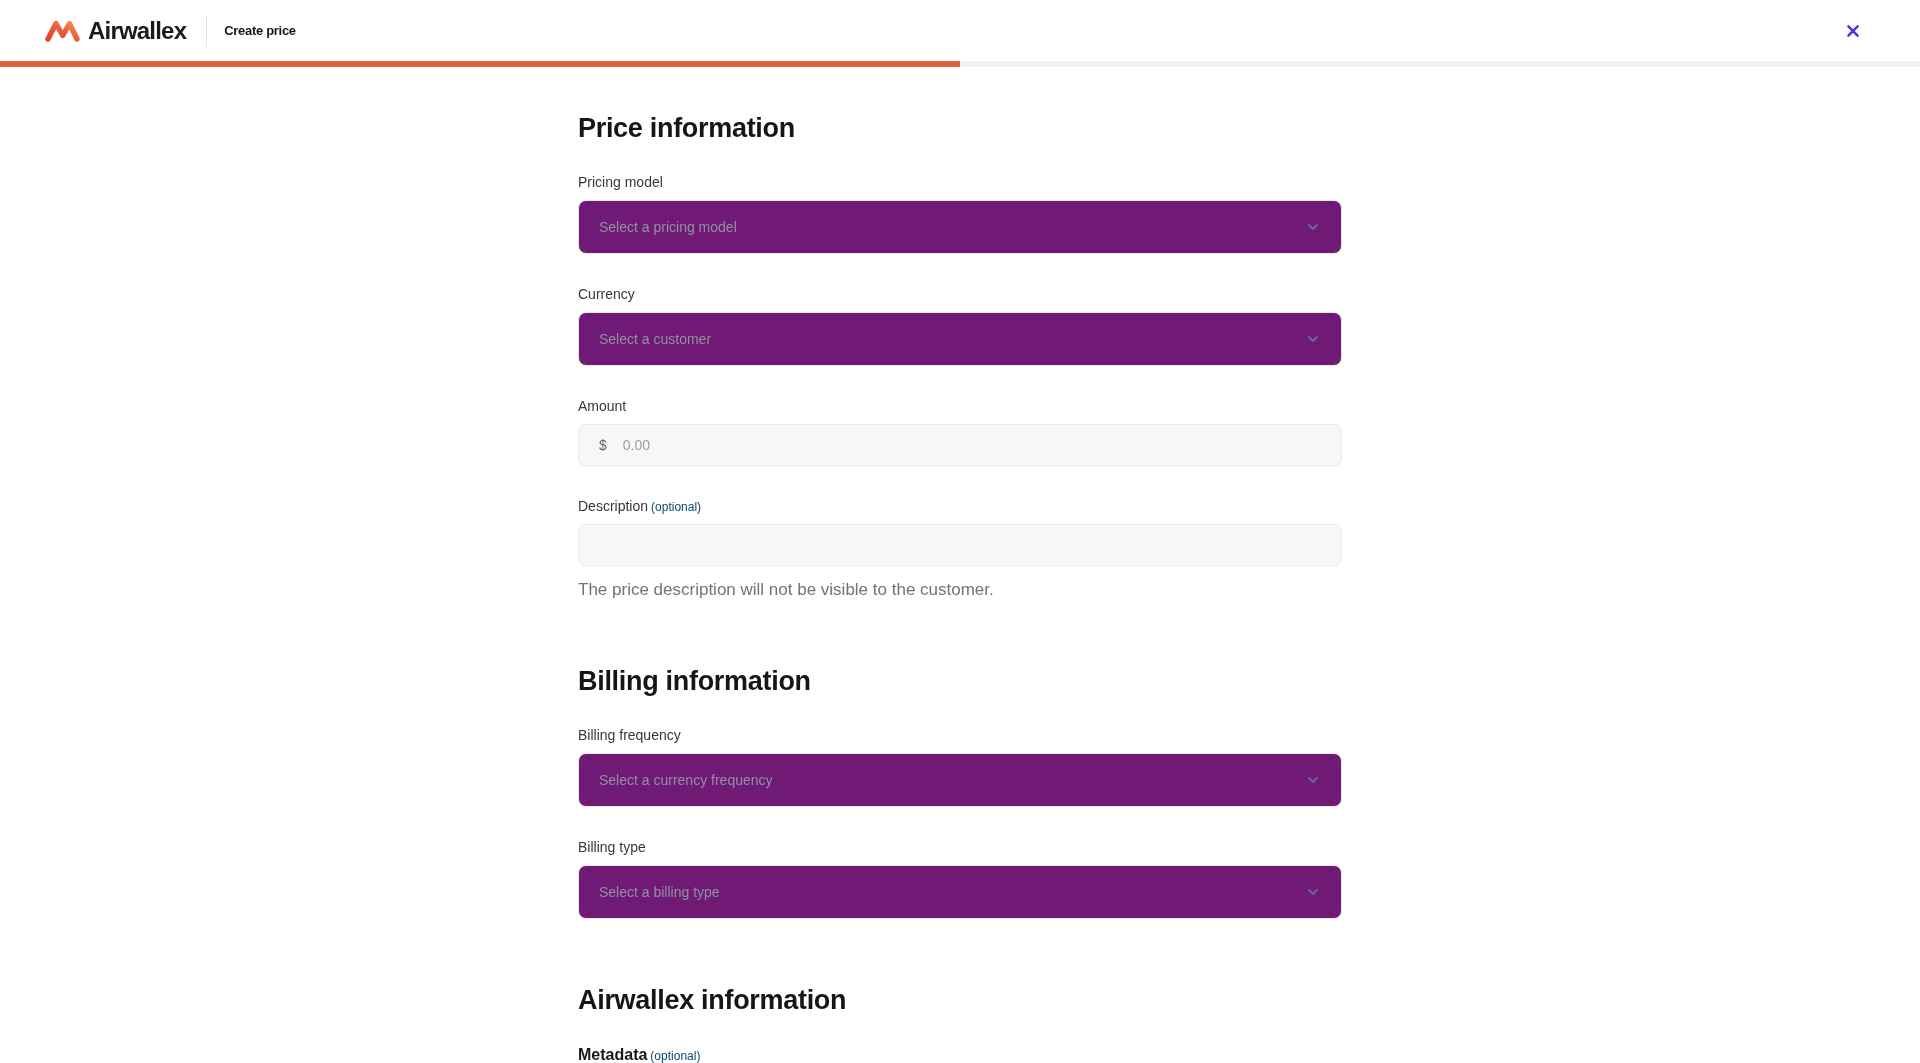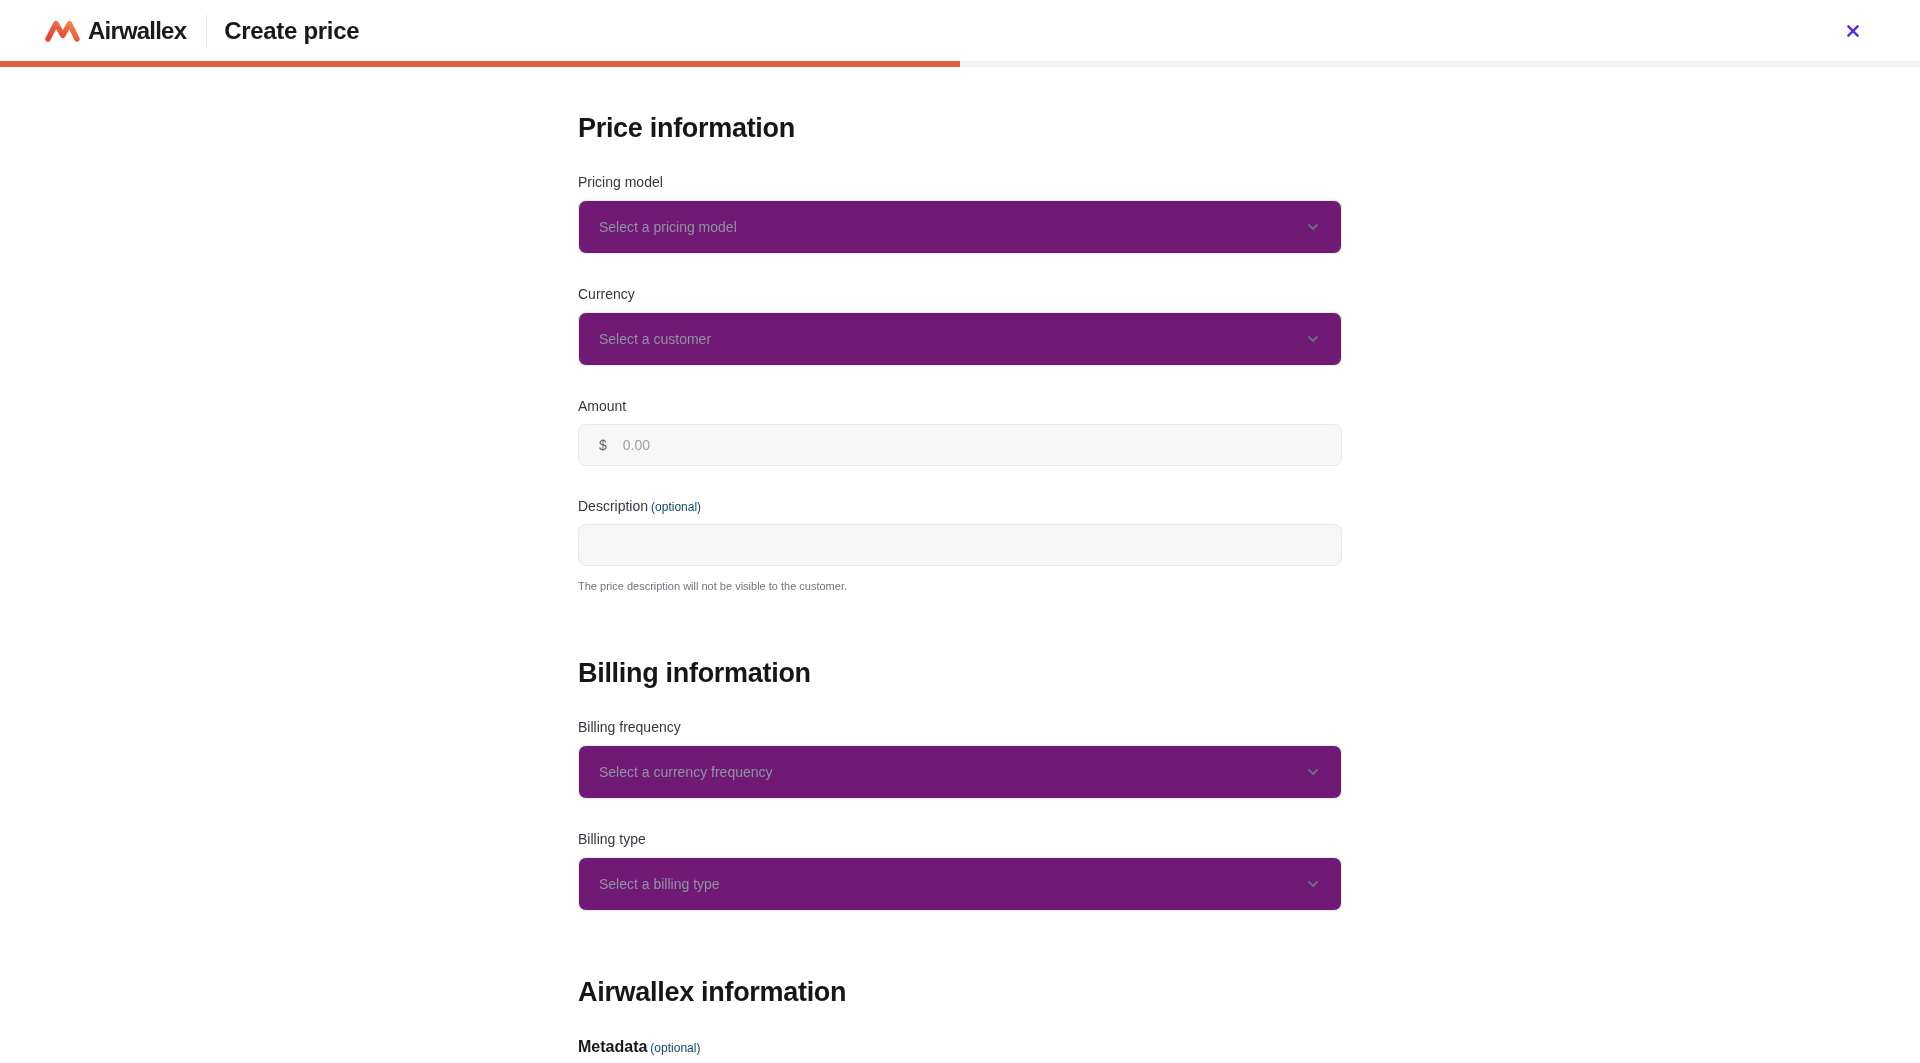--- a/index.html
+++ b/index.html
@@ -28,21 +28,21 @@
     color: #1b1b1e;
     margin-left: 7px;
   }
   .header-divider {
     width: 1px;
     height: 32px;
     background: #e3e4e7;
     margin: 0 17px 0 20px;
   }
   .page-title {
-    font-size: 24px;
+    font-size: 13px;
     font-weight: 700;
     letter-spacing: -0.3px;
     color: #17181b;
   }
   .close-btn {
     background: none;
     border: none;
     width: 28px;
     height: 28px;
     display: flex;
@@ -140,21 +140,21 @@
     border: 1px solid #e8e9eb;
     border-radius: 8px;
     resize: none;
     outline: none;
     padding: 10px 20px;
     font-family: "Liberation Sans", sans-serif;
     font-size: 14px;
     color: #33383f;
   }
   .helper-text {
-    font-size: 11px;
+    font-size: 17px;
     color: #6e747e;
     margin-top: 10px;
   }
   .metadata-label {
     font-size: 16px;
     font-weight: 700;
     color: #17181b;
   }
   .metadata-helper {
     font-size: 12.5px;

